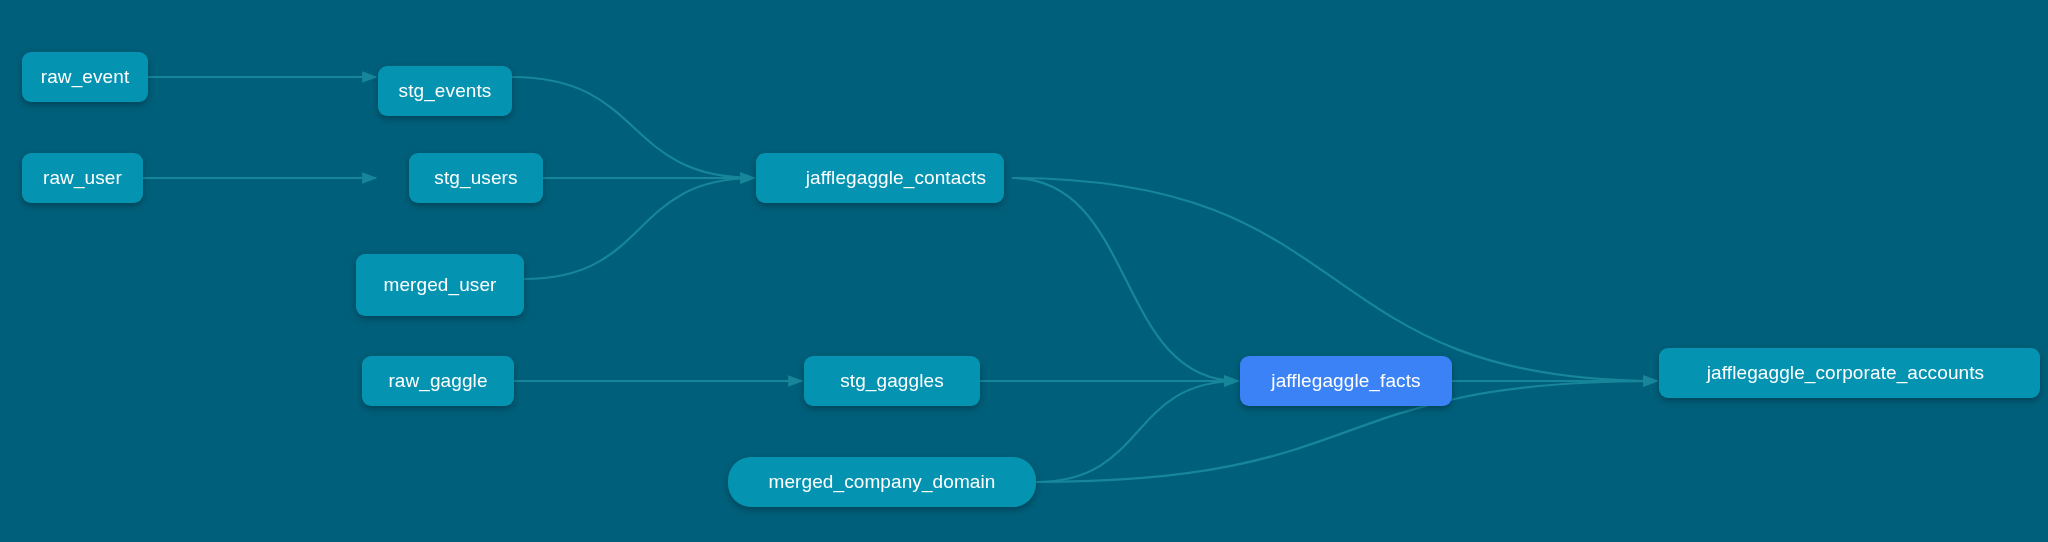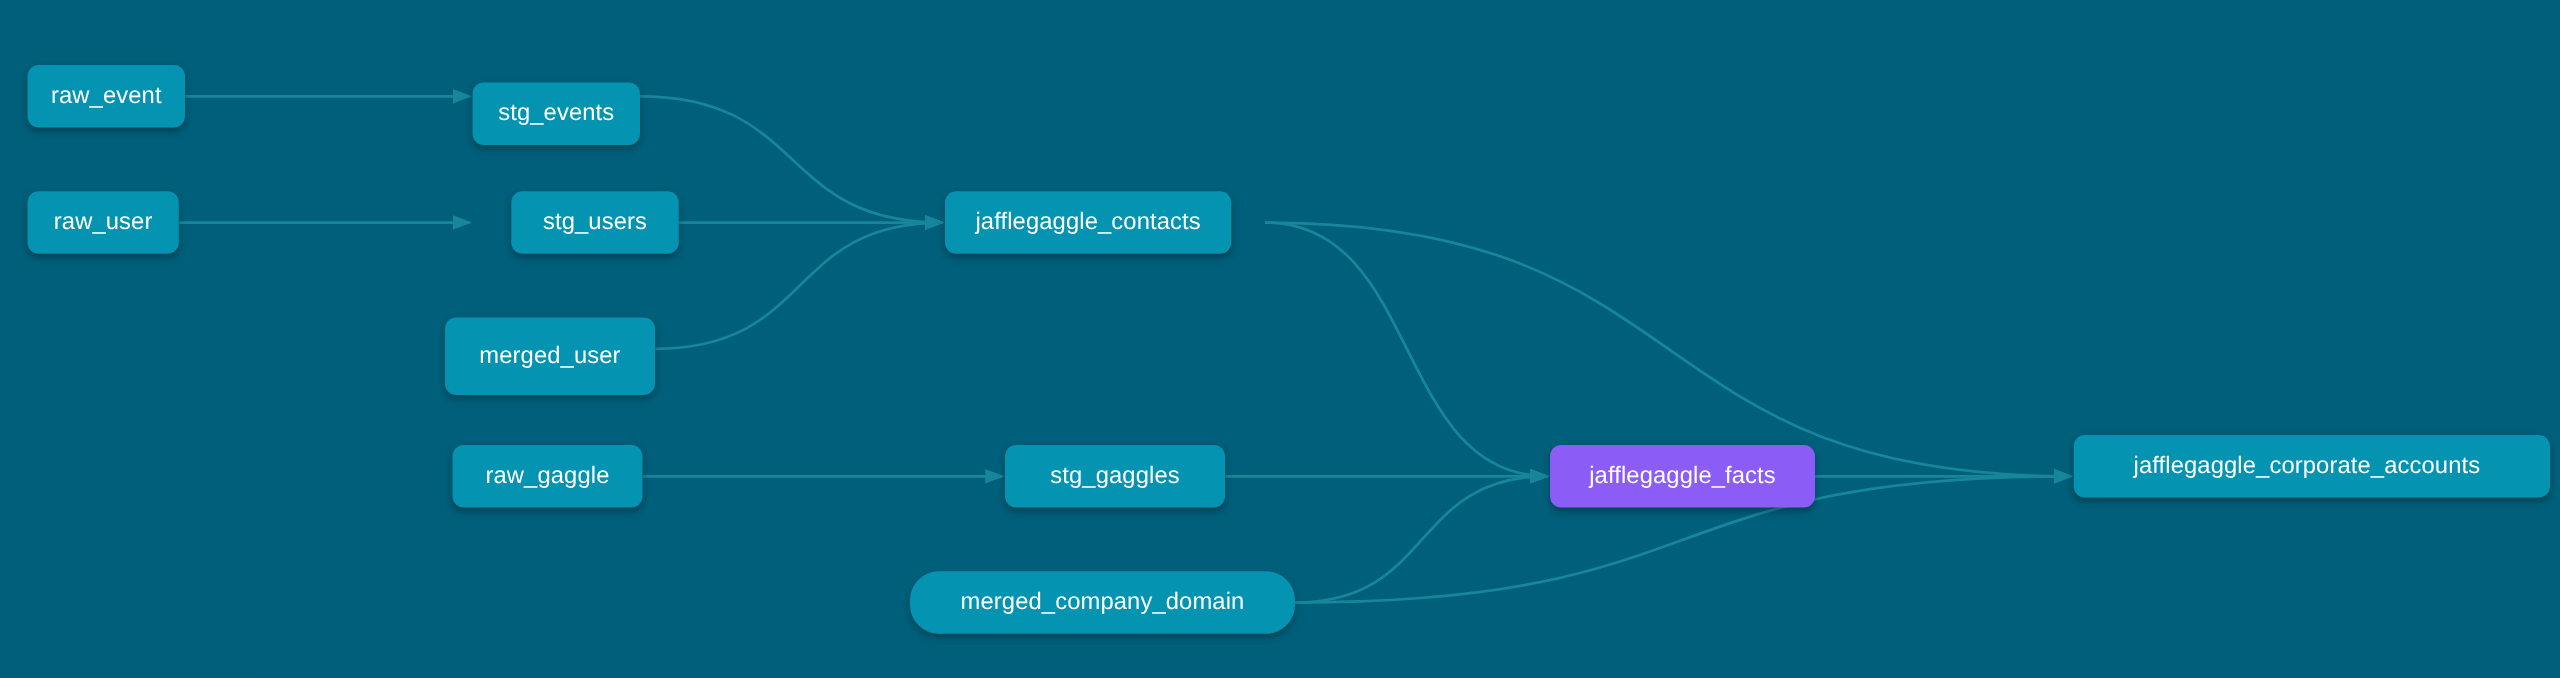--- a/index.html
+++ b/index.html
@@ -35,21 +35,21 @@
     font-size: 19px;
     font-weight: 400;
     letter-spacing: 0.1px;
     white-space: nowrap;
     padding: 0 18px;
     box-shadow: 0 3px 6px rgba(0, 0, 0, 0.28);
     cursor: pointer;
     user-select: none;
   }
   .node.model { background: #0593b2; }
-  .node.fact  { background: #8b5cf6; }
+  .node.fact  { background: #3b82f6; }
   .node-label { pointer-events: none; }
 </style>
 </head>
 <body>
 
 <div id="canvas">
   <svg id="edge-layer" viewBox="0 0 2048 542" preserveAspectRatio="none" aria-hidden="true">
       <defs>
         <marker id="arrow" viewBox="0 0 10 10" refX="9" refY="5" markerWidth="7" markerHeight="7" orient="auto-start-reverse" markerUnits="strokeWidth">
           <path d="M 0 1.2 L 10 5 L 0 8.8 z" fill="#17869b"></path>
@@ -77,21 +77,21 @@
       </div>
       <div class="node model" style="left: 22px; top: 153px; width: 121px; height: 50px; align-items: center;">
         <span class="node-label">raw_user</span>
       </div>
       <div class="node model" style="left: 378px; top: 153px; width: 134px; height: 50px; margin-left: 31px;">
         <span class="node-label">stg_users</span>
       </div>
       <div class="node model" style="left: 356px; top: 254px; width: 168px; height: 62px;">
         <span class="node-label">merged_user</span>
       </div>
-      <div class="node model" style="left: 756px; top: 153px; width: 229px; height: 50px;">
+      <div class="node model" style="left: 756px; top: 153px; width: 248px; height: 50px; justify-content: flex-end;">
         <span class="node-label">jafflegaggle_contacts</span>
       </div>
       <div class="node model" style="left: 362px; top: 356px; width: 152px; height: 50px;">
         <span class="node-label">raw_gaggle</span>
       </div>
       <div class="node model" style="left: 804px; top: 356px; width: 176px; height: 50px;">
         <span class="node-label">stg_gaggles</span>
       </div>
       <div class="node model" style="left: 728px; top: 457px; width: 308px; height: 50px; border-radius: 23px;">
         <span class="node-label">merged_company_domain</span>

